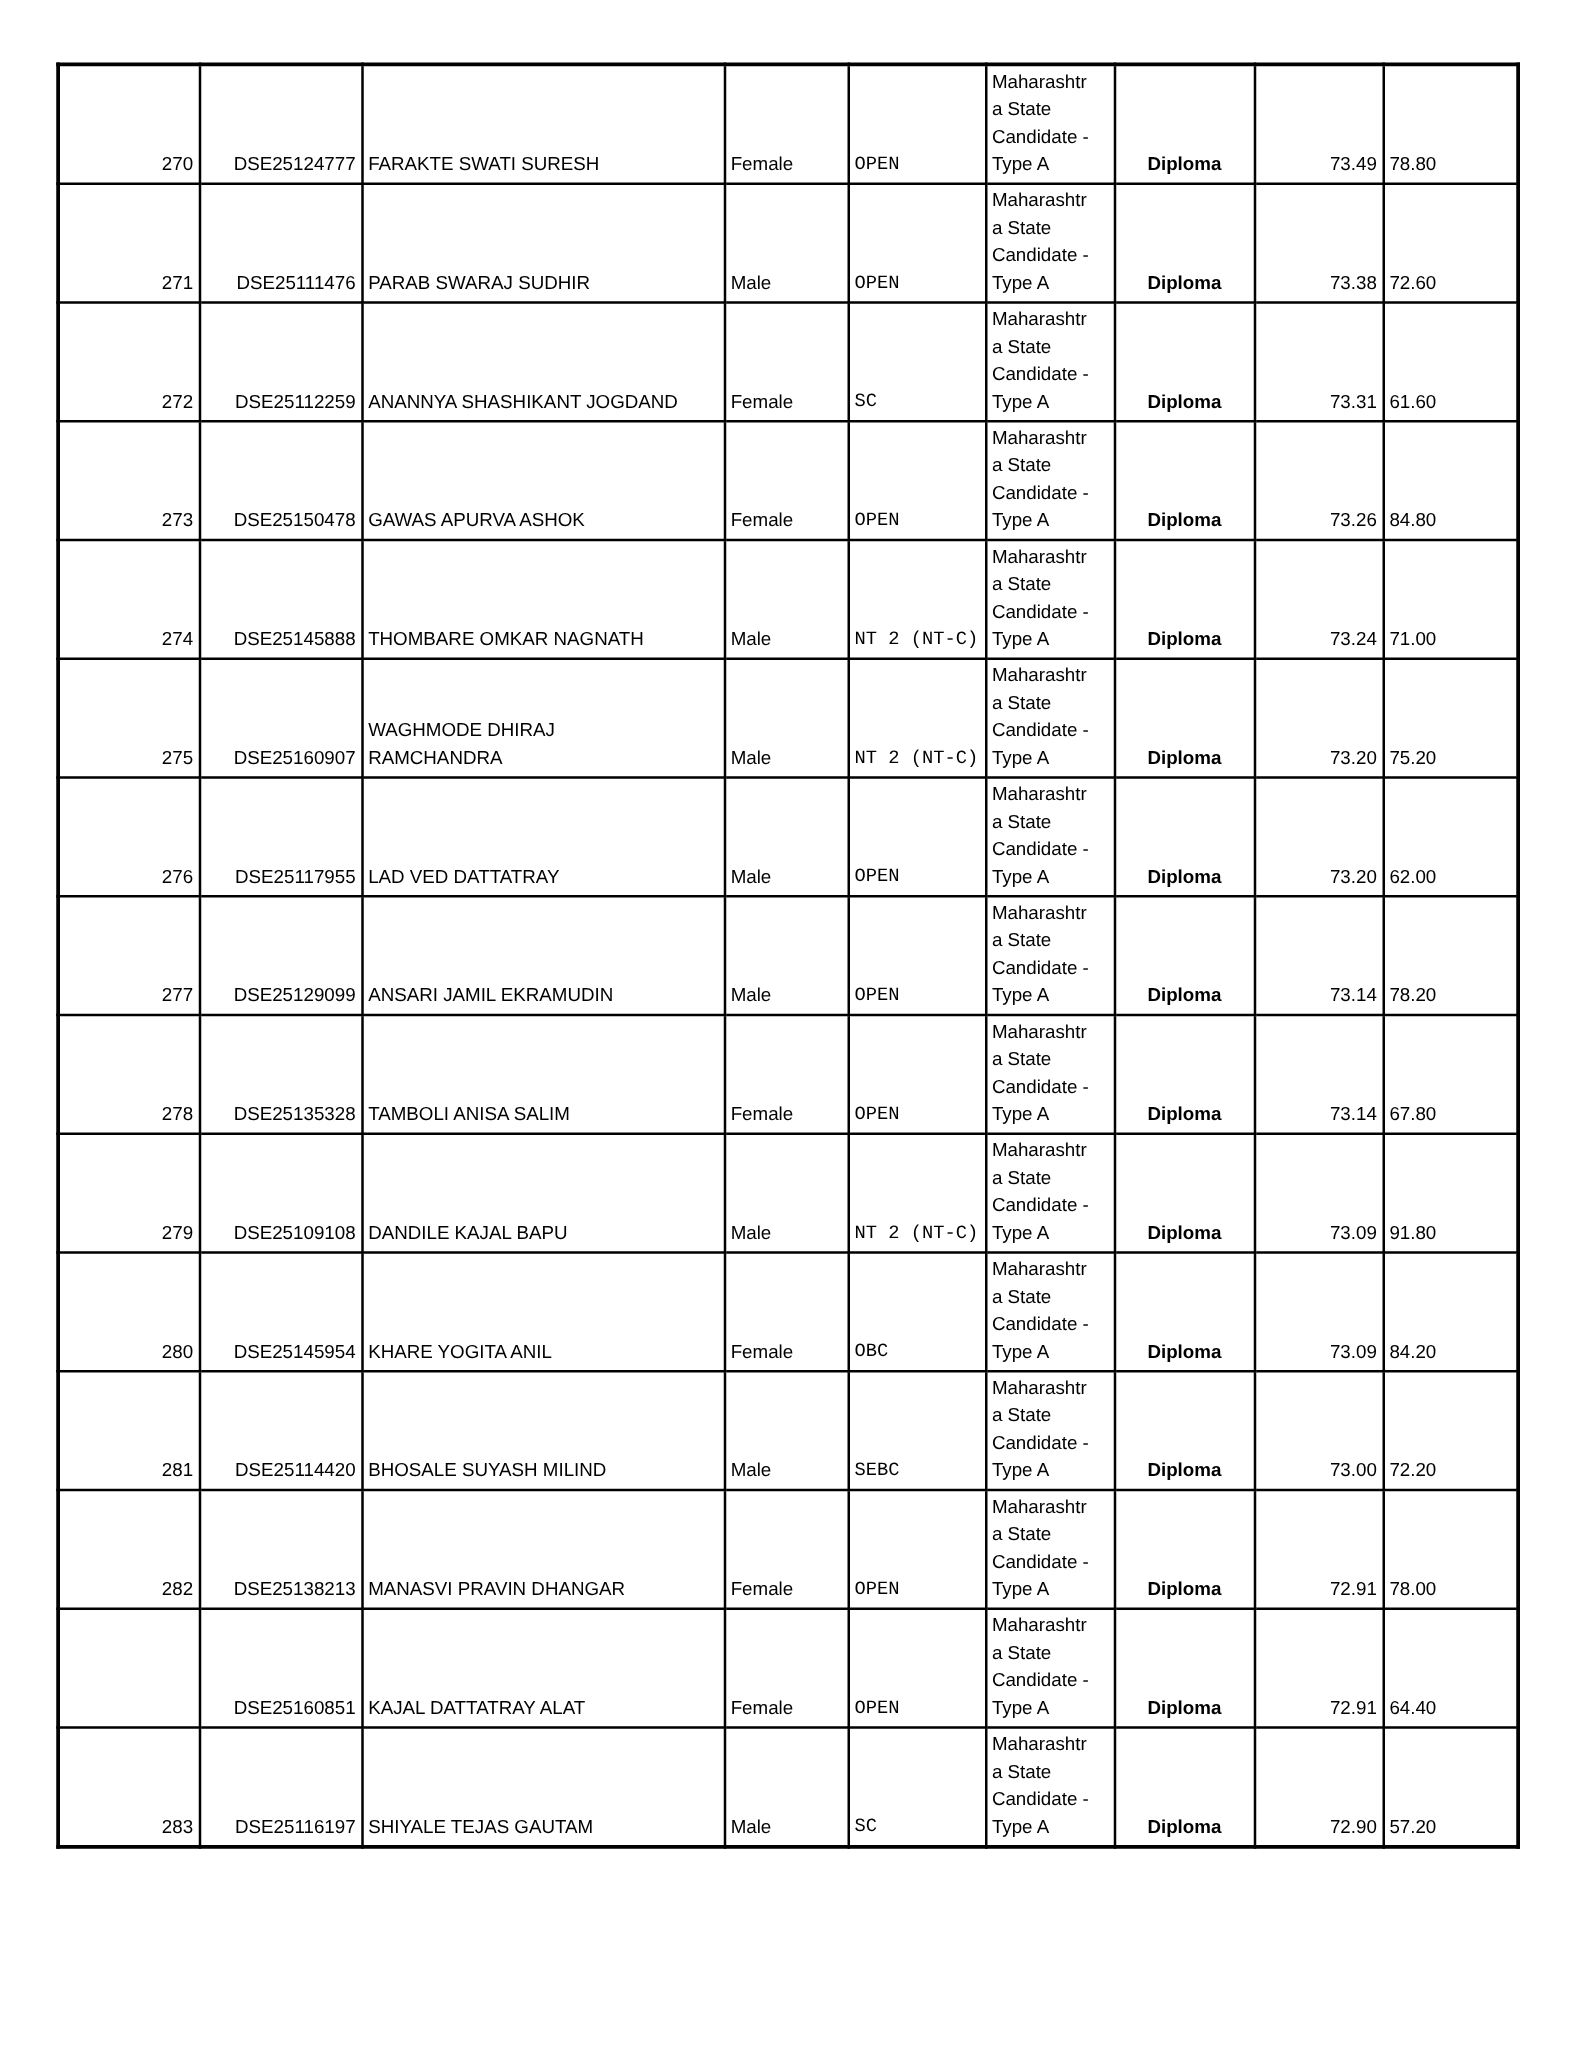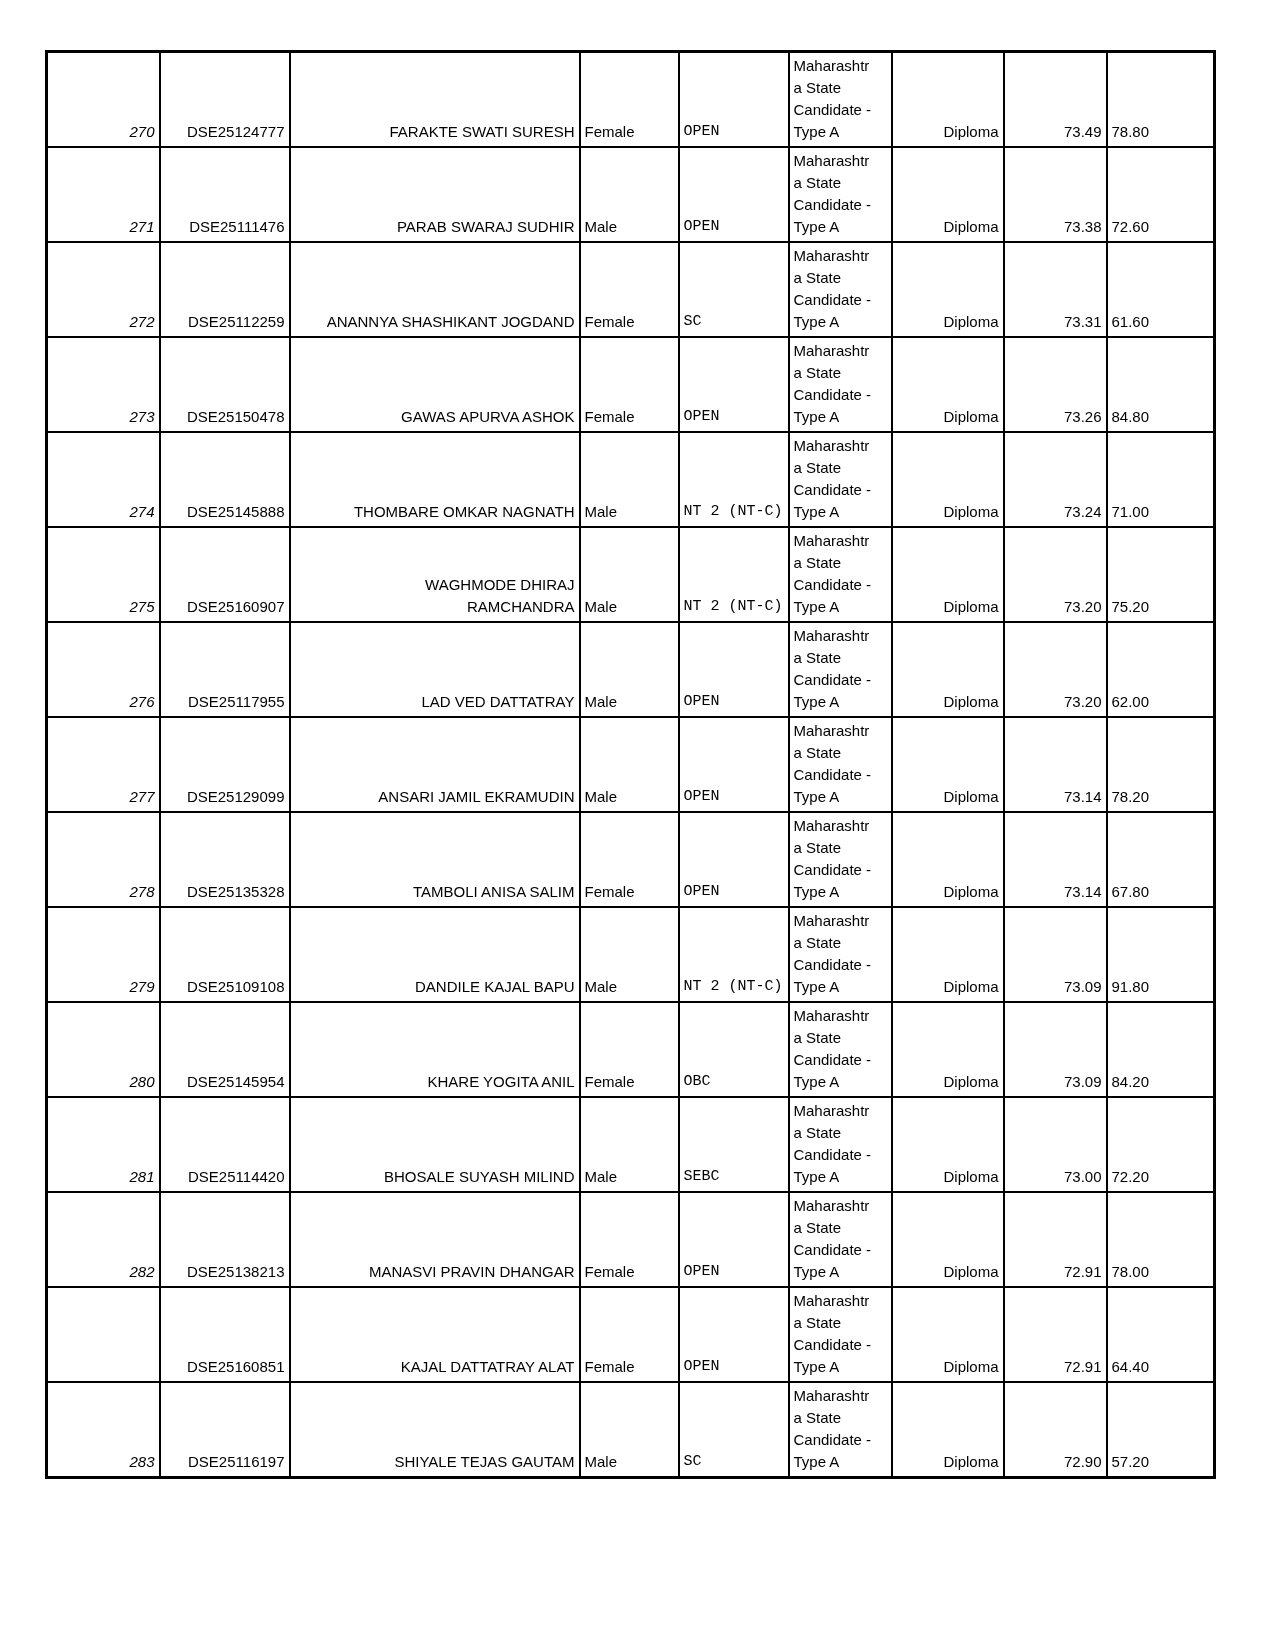--- a/index.html
+++ b/index.html
@@ -30,27 +30,27 @@
     vertical-align: bottom;
     font-size: 15px;
     line-height: 22px;
     padding: 2px 4px 3px 4px;
     overflow: hidden;
     white-space: normal;
   }
   table.merit tr {
     height: 95px;
   }
-  td.c-serial  { text-align: right; font-style: italic; }
+  td.c-serial  { text-align: right; }
   td.c-appid   { text-align: right; }
-  td.c-name    { text-align: right; margin-left: 36px; }
+  td.c-name    { text-align: left; margin-left: 36px; }
   td.c-gender  { text-align: left; }
   td.c-category{ text-align: left; font-family: Liberation Mono, monospace; }
   td.c-type    { text-align: left; padding-top: 1px; }
-  td.c-qual    { text-align: right; }
+  td.c-qual    { text-align: center; font-weight: bold; }
   td.c-score1  { text-align: right; }
   td.c-score2  { }
   .line { display: block; }
 </style>
 </head>
 <body>
 
 <div class="page">
   <table class="merit">
     <colgroup>

